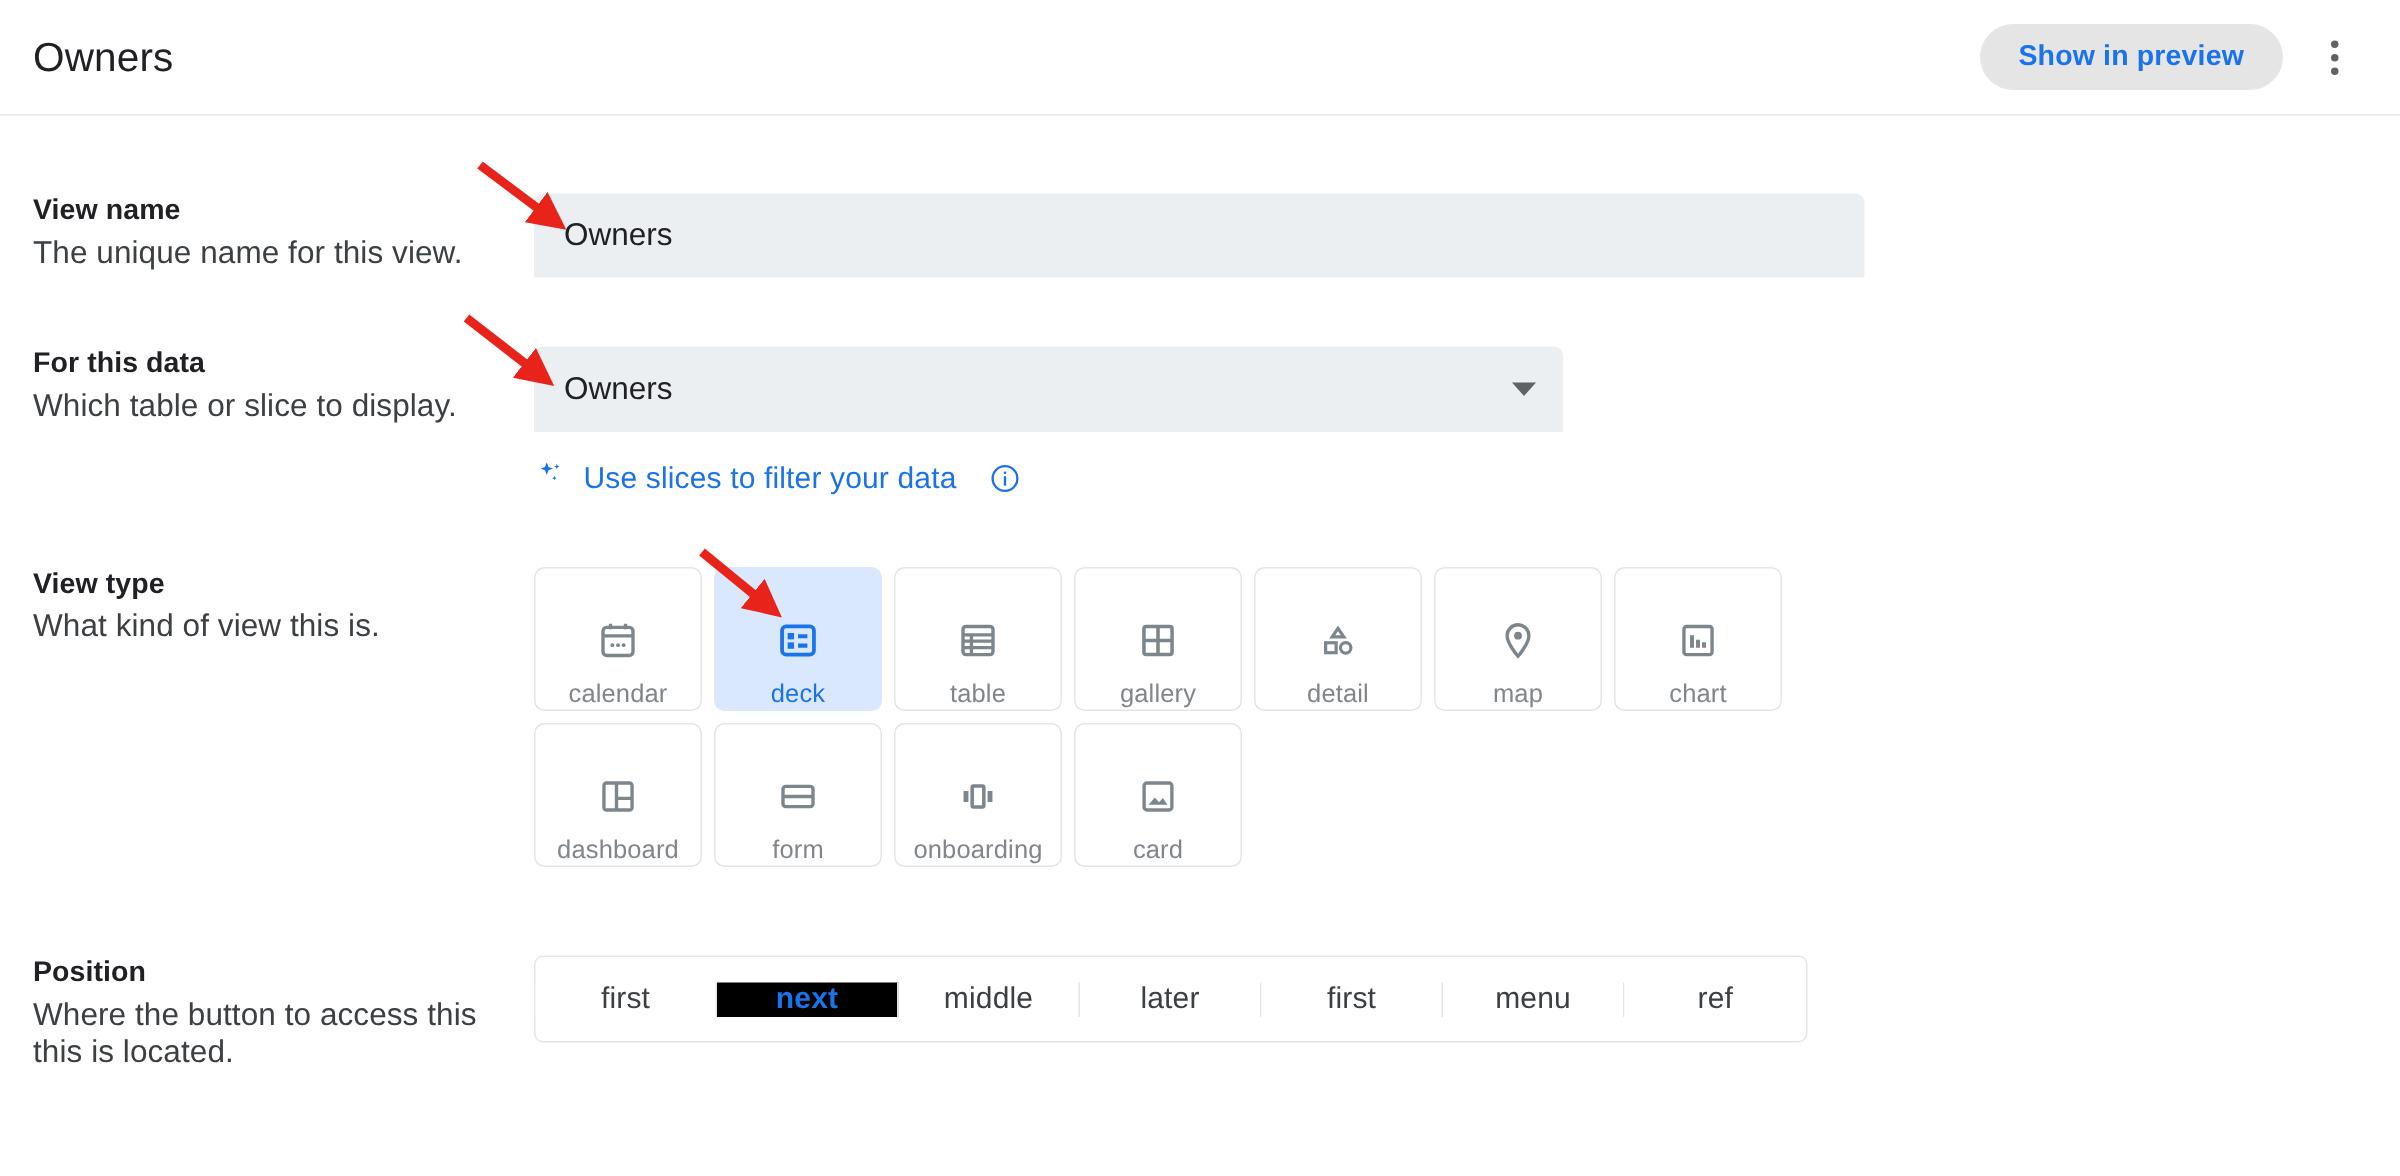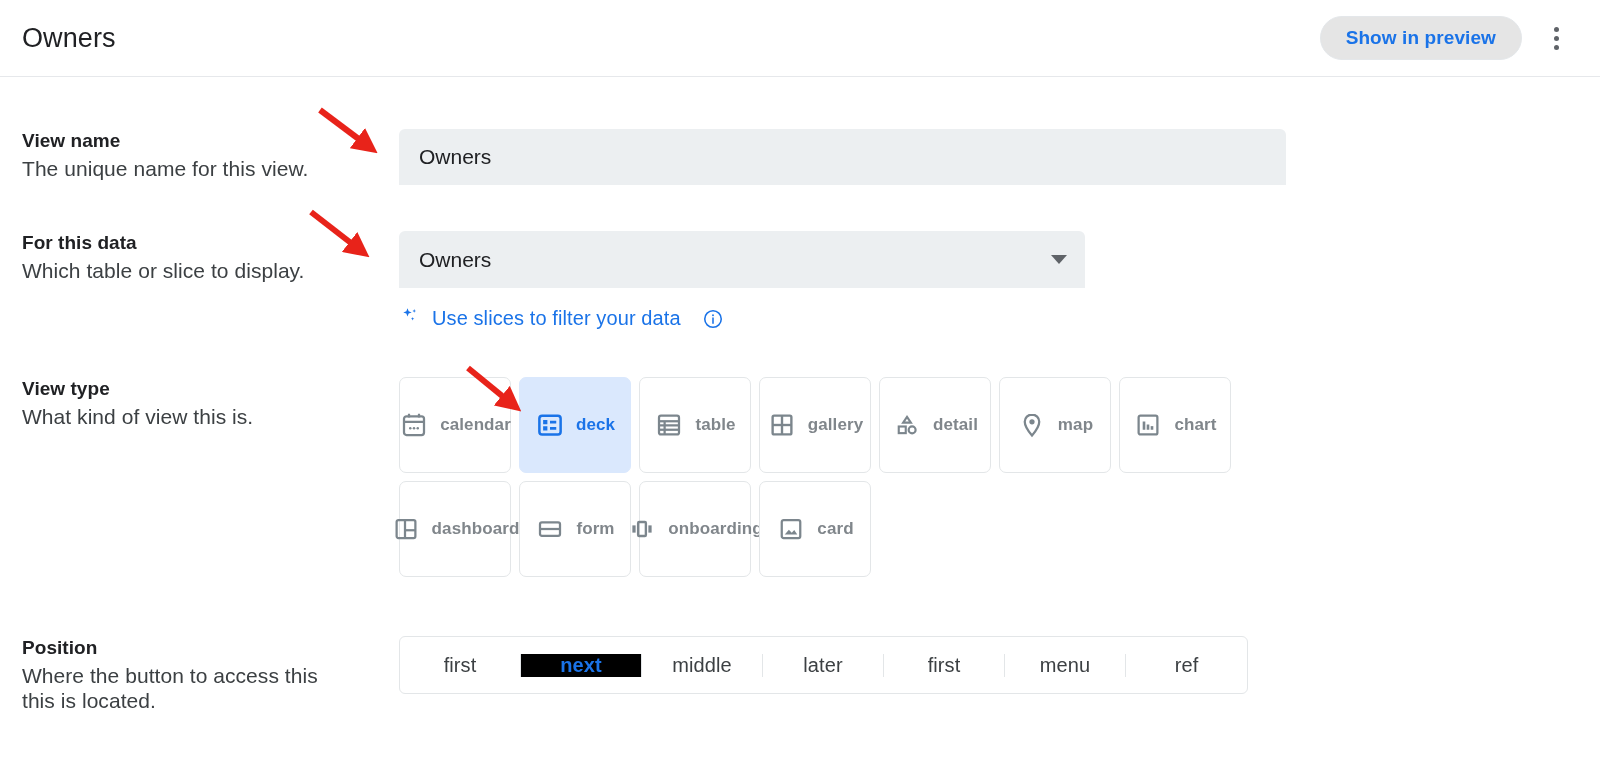--- a/index.html
+++ b/index.html
@@ -60,21 +60,20 @@
   .kebab-btn span {
     display: block; width: 5px; height: 5px;
     border-radius: 50%; background: #5f6368;
   }
 
   
   .content { padding: 0; position: relative; }
   .form-row {
     display: flex;
     align-items: flex-start;
-    gap: 43px;
   }
   .label-col {
     width: 356px;
     flex: 0 0 356px;
     padding-left: 22px;
     padding-right: 16px;
   }
   .field-col { flex: 1 1 auto; }
   .field-title {
     font-size: 19px;
@@ -152,26 +151,25 @@
     width: 900px;
     gap: 8px 8px;
   }
   .tile {
     width: 112px;
     height: 96px;
     border: 1px solid #e3e6e8;
     border-radius: 7px;
     background: #fff;
     display: flex;
-    flex-direction: row;
-    align-items: center;
-    justify-content: center;
+    flex-direction: column;
+    align-items: center;
+    justify-content: flex-end;
     cursor: pointer;
     gap: 11px;
-    font-weight: bold;
   }
   .tile .tile-label {
     font-size: 17px;
     color: #80868b;
     letter-spacing: 0.1px;
   }
   .tile svg { display: block; }
   .tile .ico { color: #7c868d; }
   .tile.selected {
     background: #dae8fd;

